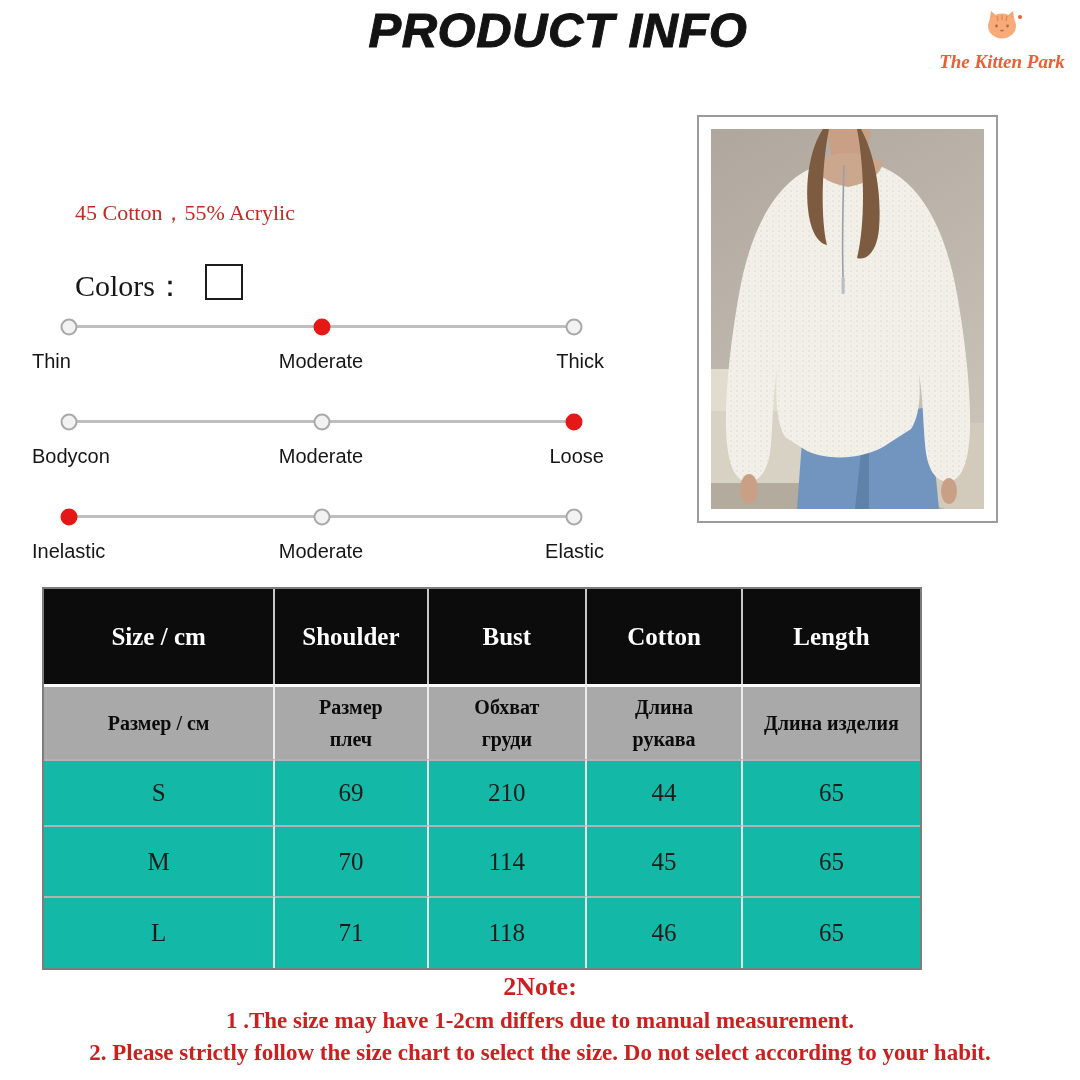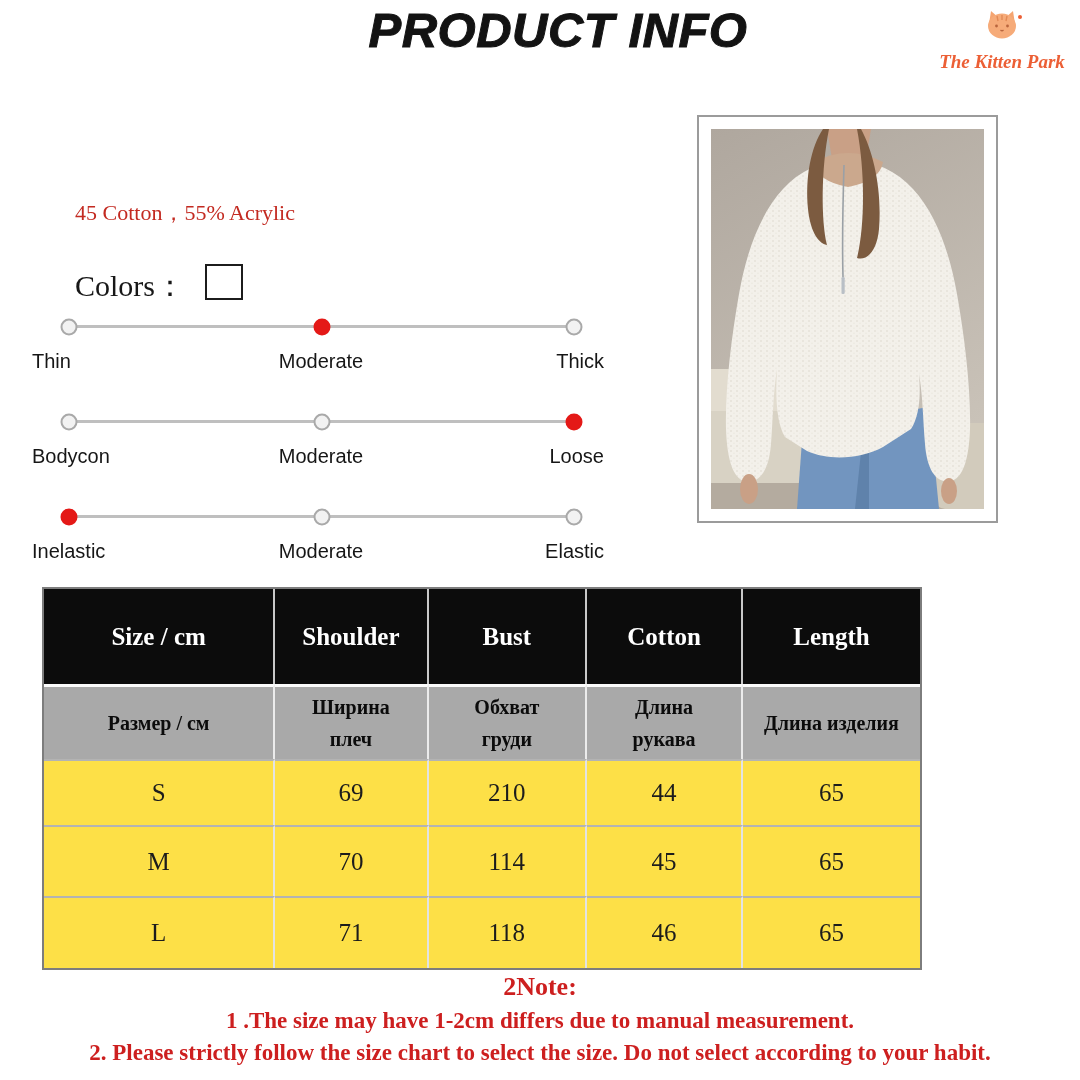--- a/index.html
+++ b/index.html
@@ -66,21 +66,21 @@
     border:2px solid #9b9b9b; background:#ffffff; padding:12px;
   }
   .photo-frame svg { display:block; }
 
   
   .size-table {
     position:absolute; left:42px; top:587px; width:880px; height:383px;
     display:grid;
     grid-template-columns:26.4% 17.5% 18.1% 17.8% 20.2%;
     grid-template-rows:95px 75px 66px 71px 72px;
-    border:2px solid #7d7d7d; background:#fde047;
+    border:2px solid #7d7d7d; background:#14b8a6;
     font-family:"Liberation Serif", serif;
   }
   .cell {
     display:flex; flex-direction:column; align-items:center; justify-content:center;
     text-align:center;
   }
   .th-en {
     background:#0c0c0c; color:#ffffff; font-weight:bold; font-size:25px;
     border-right:2px solid #c9c9c9;
   }
@@ -219,21 +219,21 @@
     <div class="cell th-en">Shoulder</div>
     <div class="cell th-en">Bust</div>
     <div class="cell th-en">Cotton</div>
     <div class="cell th-en last">Length</div>
 
     <div class="cell th-ru">
       <div>Размер / см</div>
 
     </div>
     <div class="cell th-ru">
-      <div>Ширина</div>
+      <div>Размер</div>
       <div>плеч</div>
     </div>
     <div class="cell th-ru">
       <div>Обхват</div>
       <div>груди</div>
     </div>
     <div class="cell th-ru">
       <div>Длина</div>
       <div>рукава</div>
     </div>

